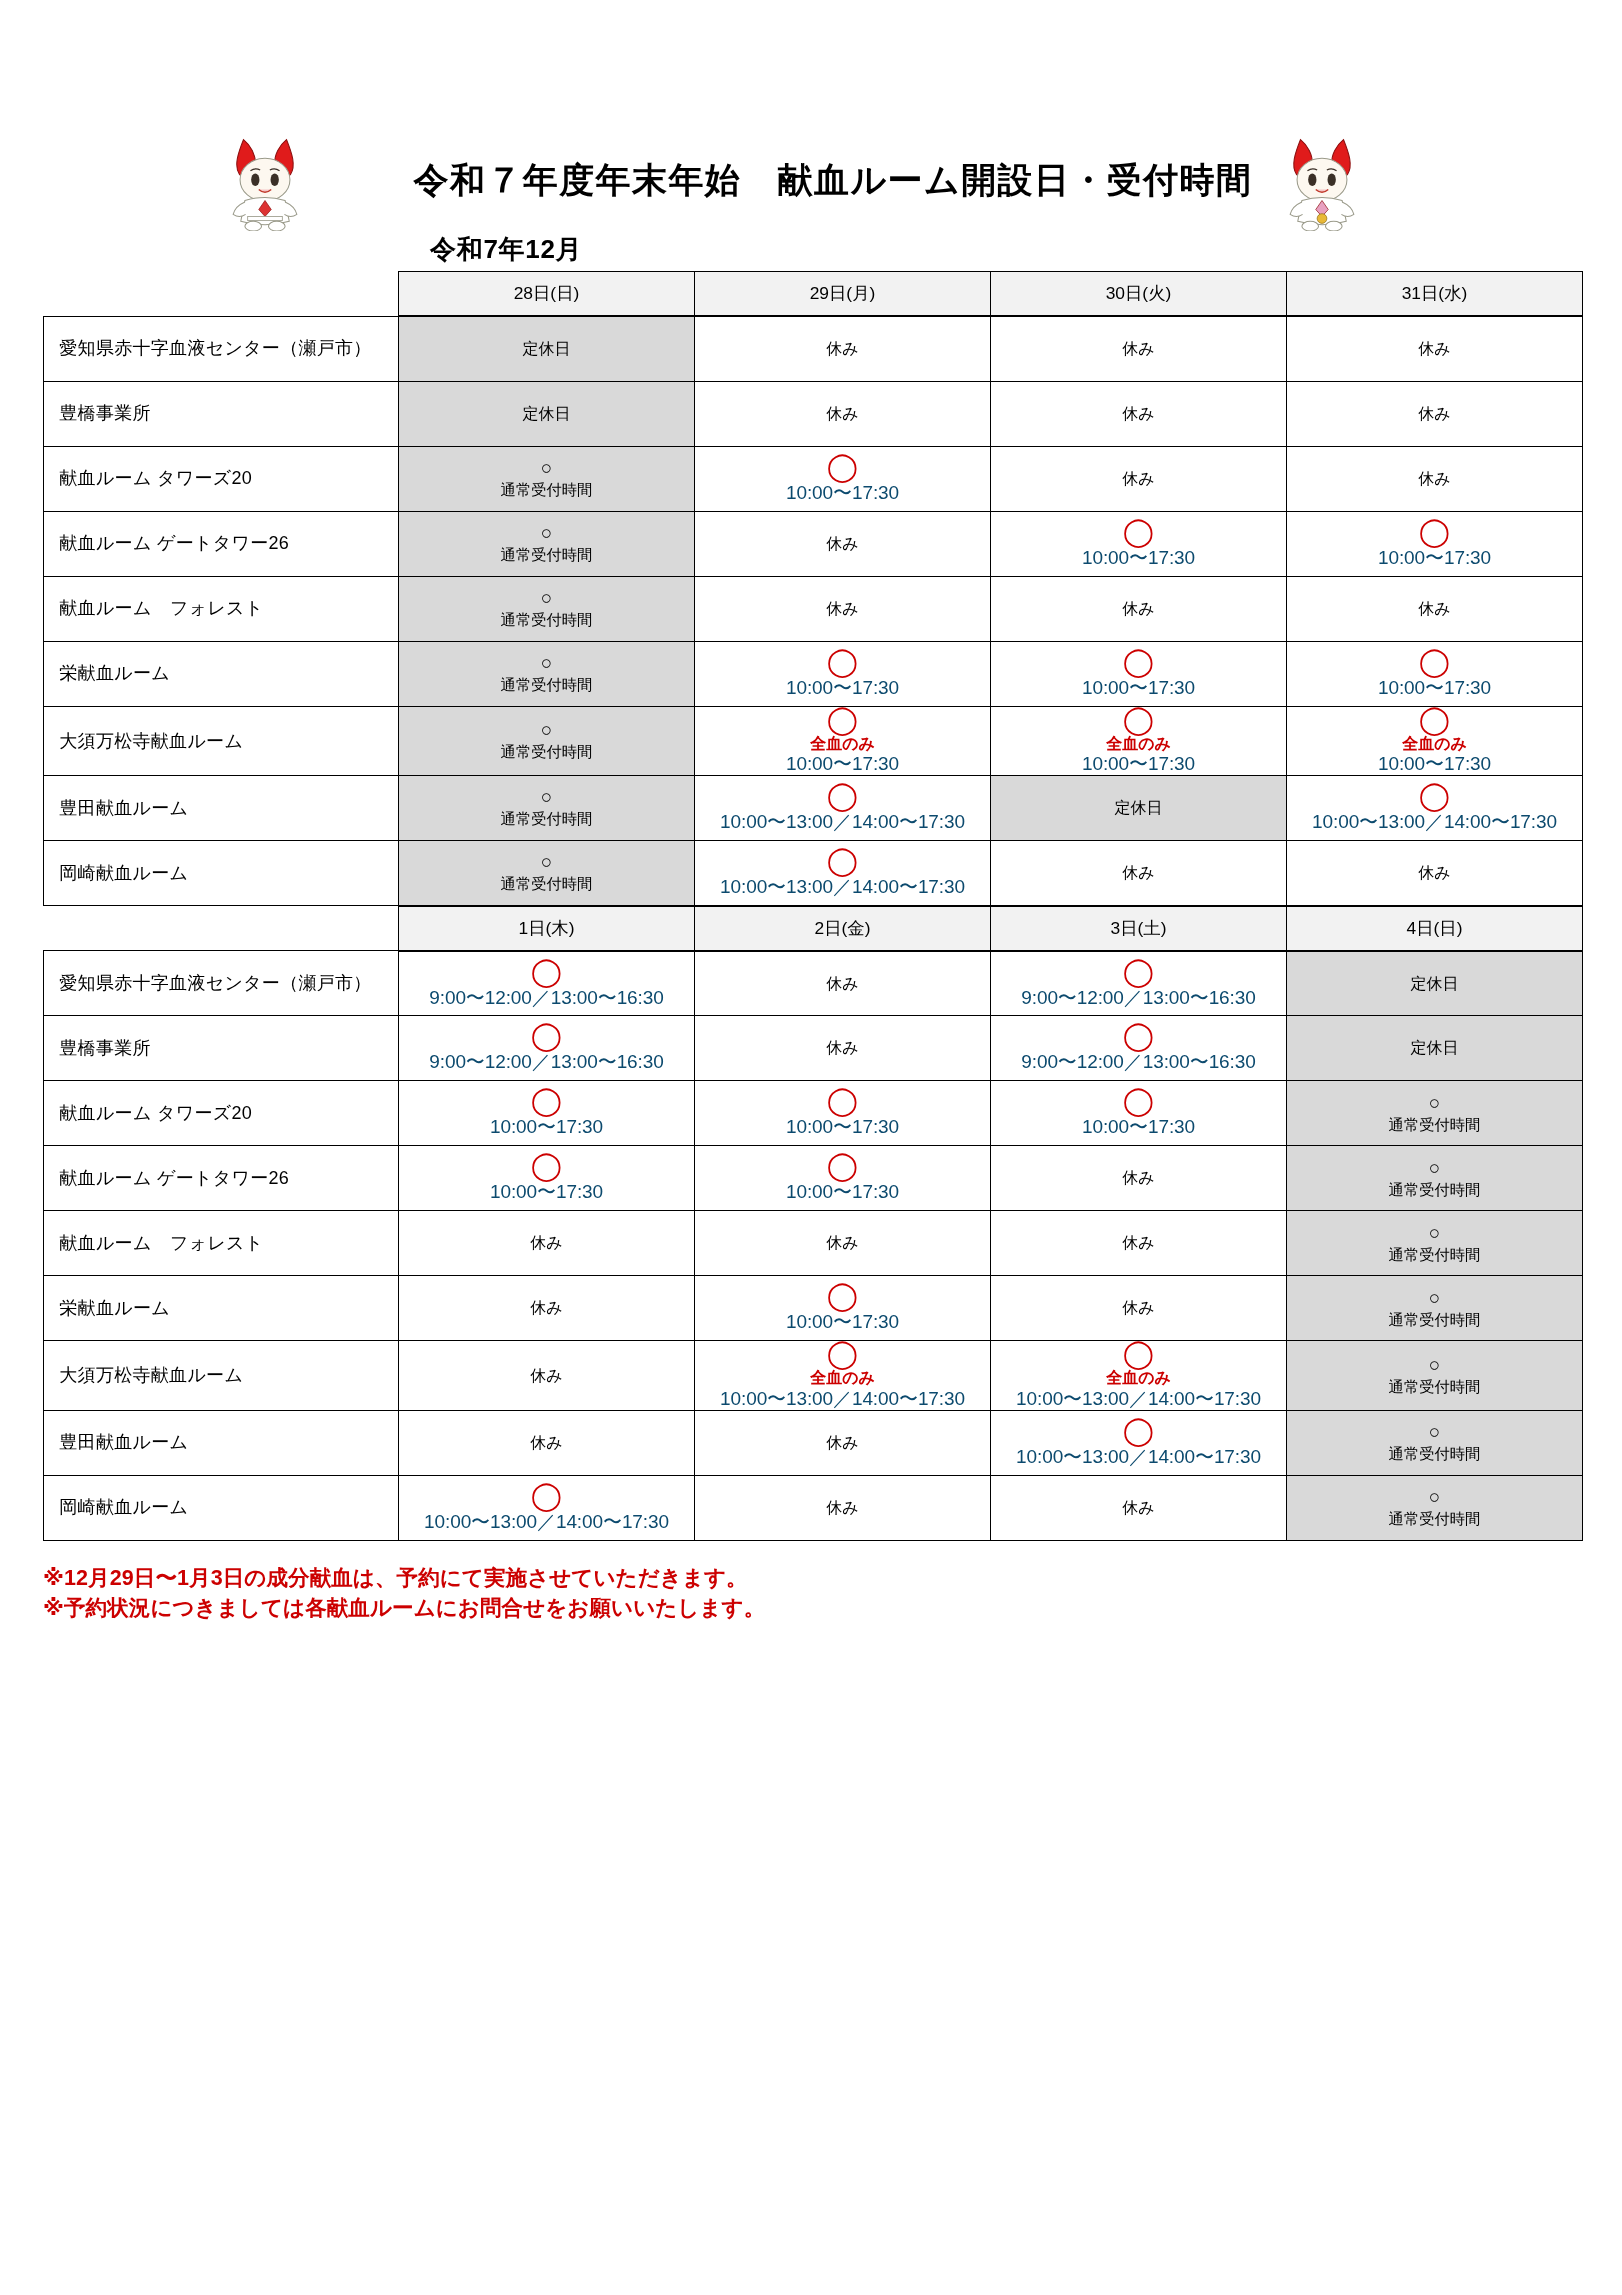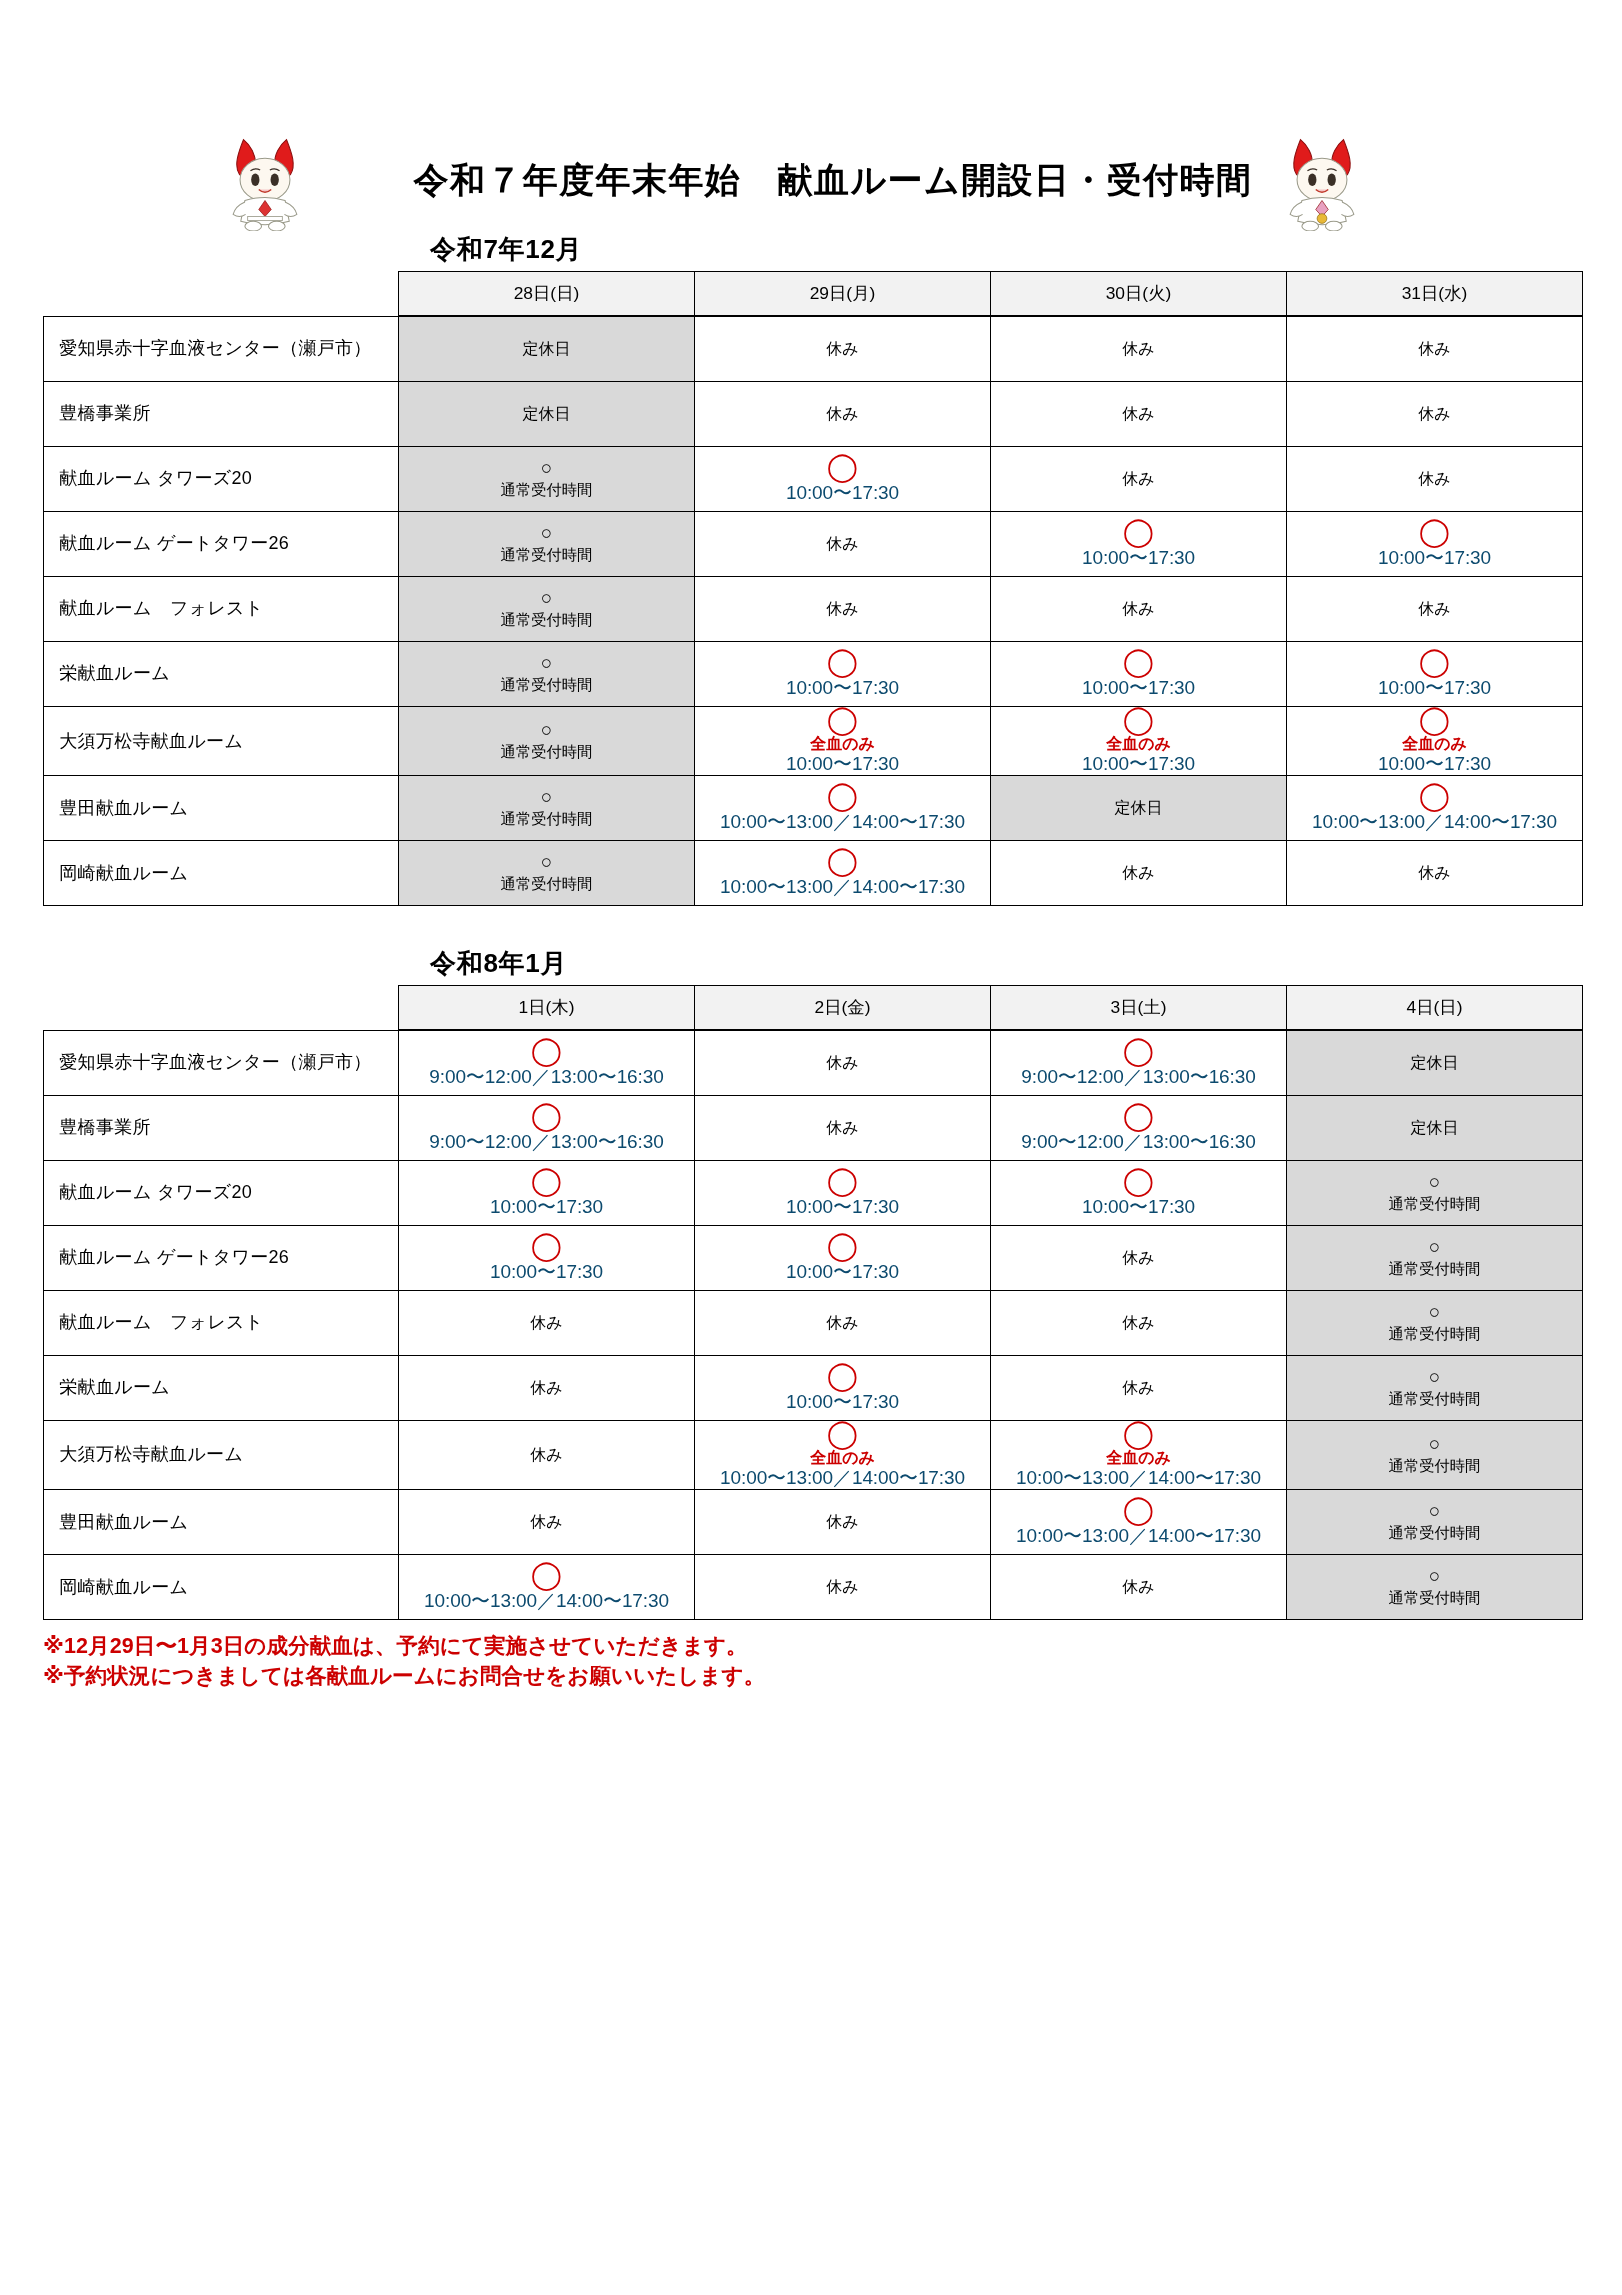--- a/index.html
+++ b/index.html
@@ -140,21 +140,21 @@
   }
   .plain-black {
     font-size: 16px;
     color: #000;
   }
 
   td.shaded { background: #d9d9d9; }
 
   
   .notes {
-    margin-top: 11px;
+    margin-top: 22px;
     margin-left: 43px;
     color: #cc0000;
     font-weight: bold;
     font-size: 21.5px;
     line-height: 1.42;
     letter-spacing: 0.1px;
   }
   .notes div { white-space: pre; }
 </style>
 </head>
@@ -461,21 +461,20 @@
           </td>
           <td>
             <div class="cell">
               <span class="plain-black">休み</span>
             </div>
           </td>
         </tr>
       </tbody>
   </table>
 
-  <div class="month-caption jan">令和8年1月</div>
 
   <table class="sched">
     <colgroup>
       <col class="c-name">
         <col class="c-day">
         <col class="c-day">
         <col class="c-day">
         <col class="c-day">
     </colgroup>
     <thead>

